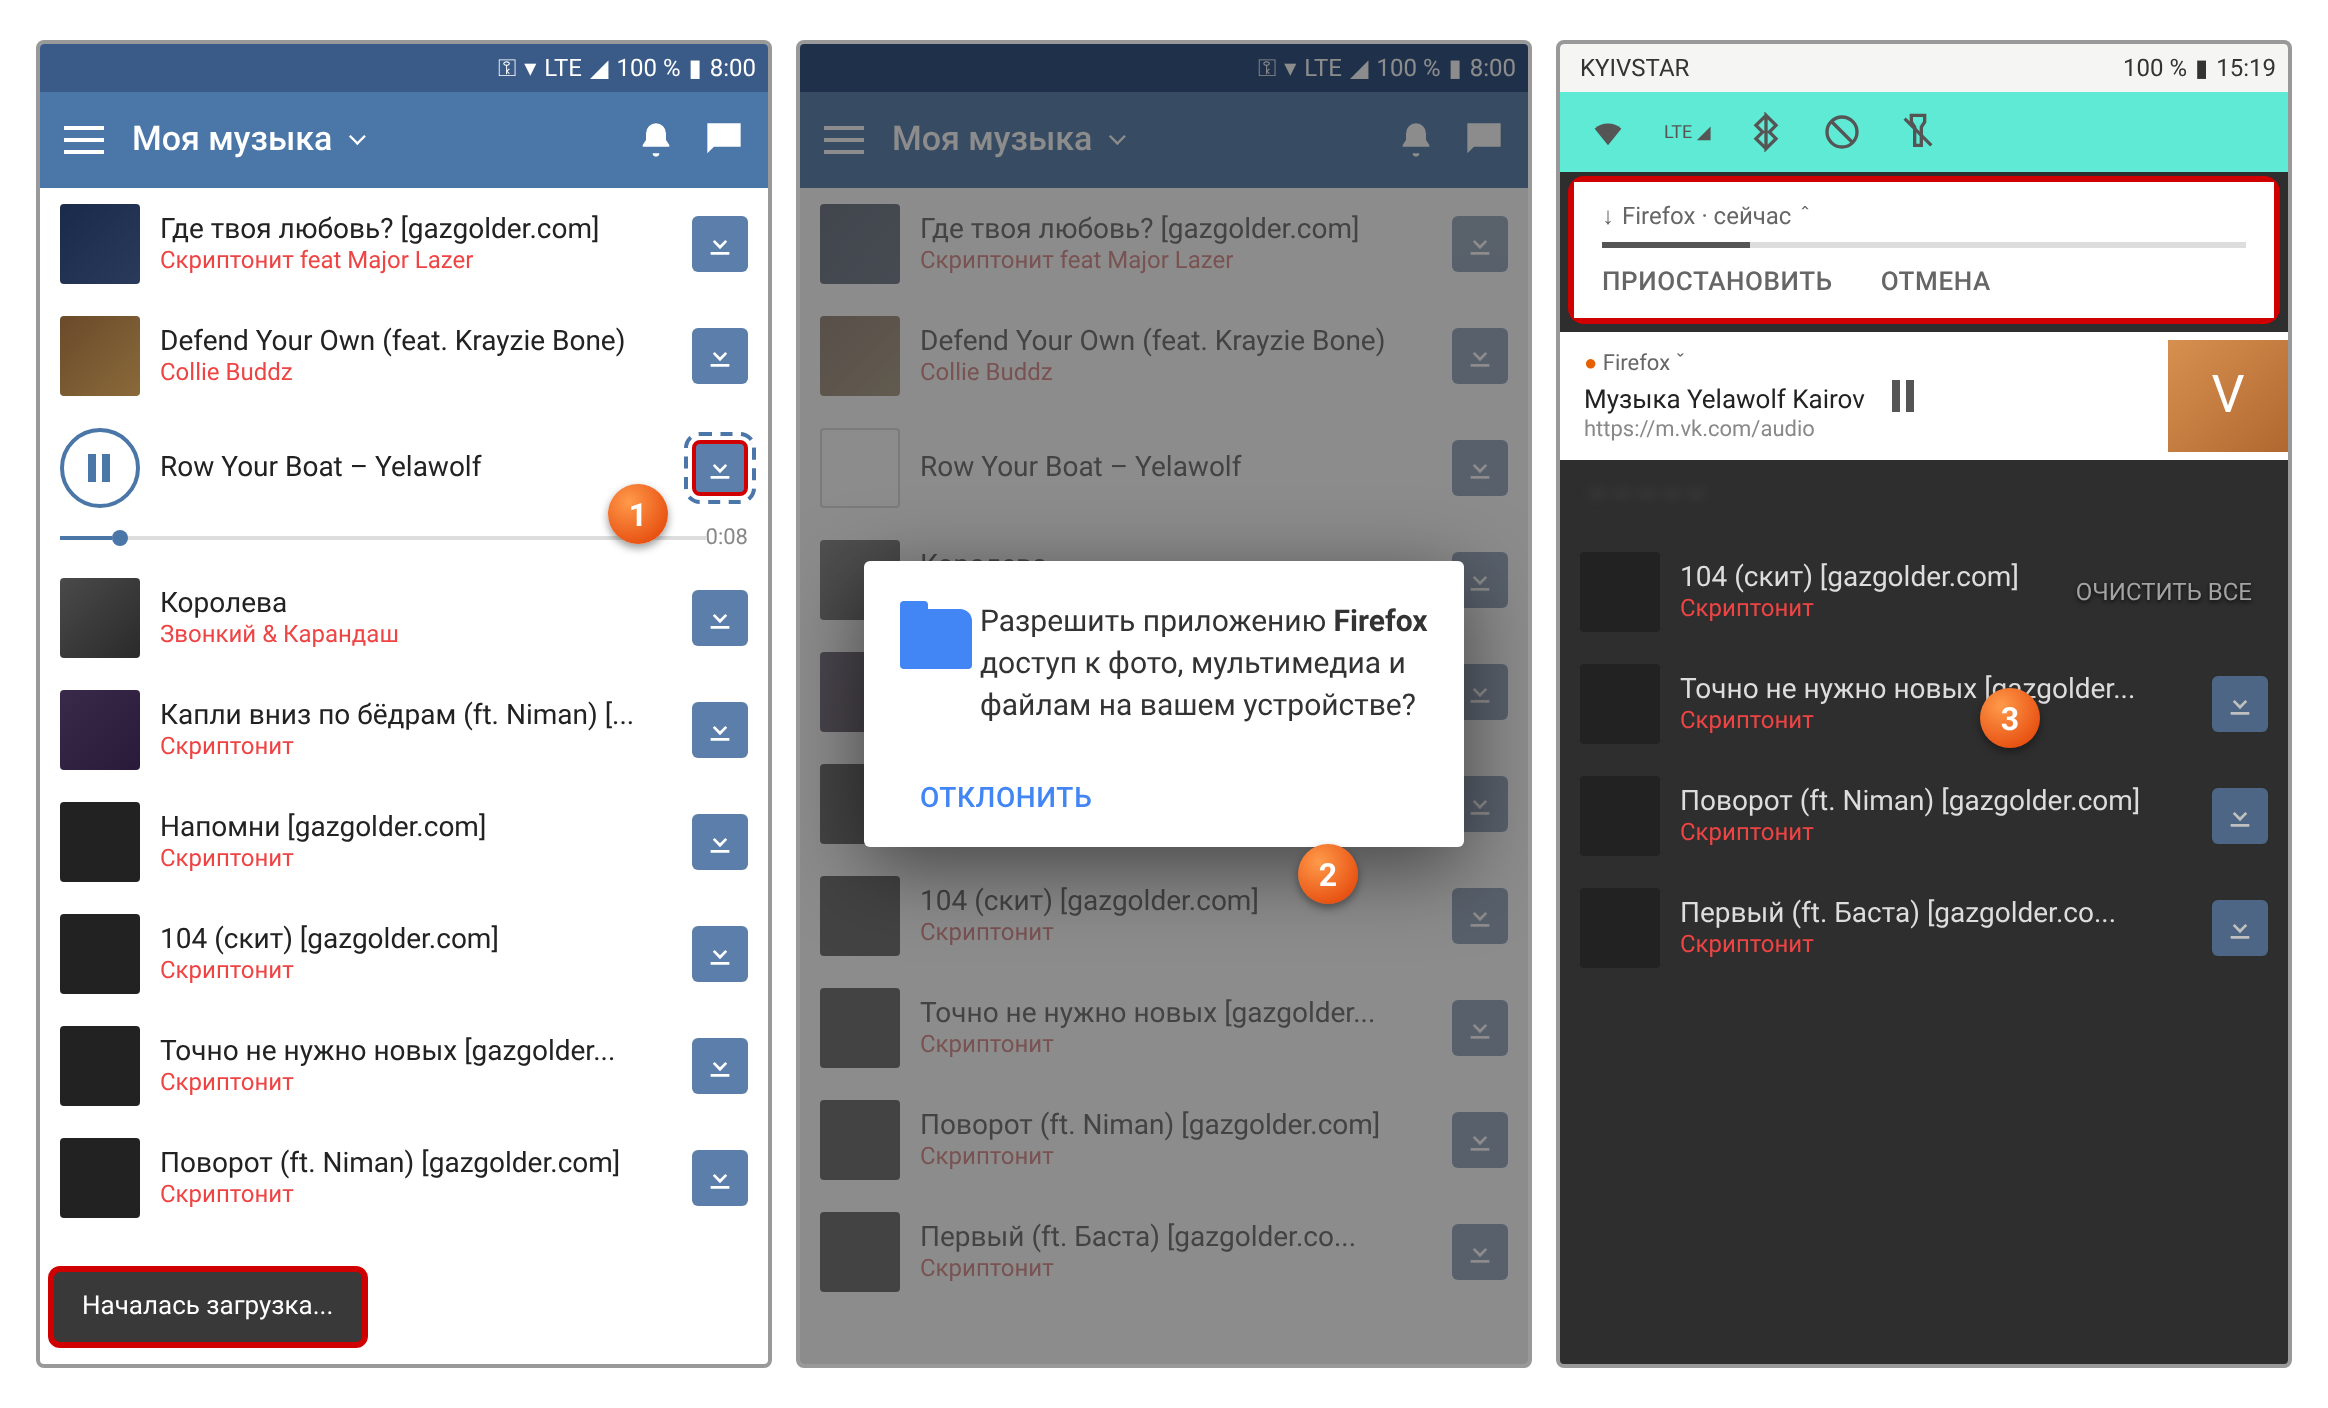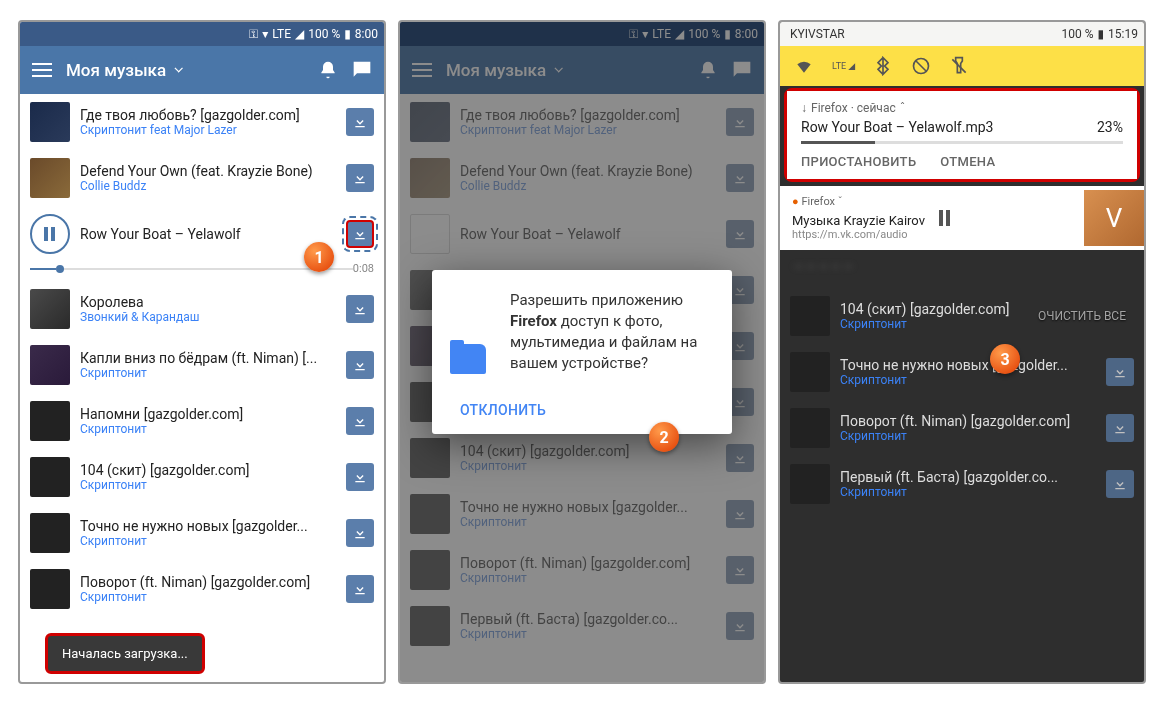--- a/index.html
+++ b/index.html
@@ -20,43 +20,43 @@
 .row.dim{opacity:.6;filter:grayscale(30%)}
 .art{width:40px;height:40px;background:#333;border-radius:2px;flex-shrink:0;background-size:cover}
 .art.a1{background:linear-gradient(135deg,#1a2a4a,#2a3a5a)}
 .art.a2{background:linear-gradient(135deg,#6a4a2a,#8a6a3a)}
 .art.a3{background:#fff;border:1px solid #ccc;display:flex;align-items:center;justify-content:center}
 .art.a4{background:linear-gradient(135deg,#4a4a4a,#2a2a2a)}
 .art.a5{background:linear-gradient(135deg,#3a2a4a,#2a1a3a)}
 .art.a6{background:#222}
 .meta{flex:1;min-width:0}
 .track{font-size:14px;color:#222;white-space:nowrap;overflow:hidden;text-overflow:ellipsis}
-.artist{font-size:12px;color:#3b82f6;white-space:nowrap;overflow:hidden;text-overflow:ellipsis}
+.artist{font-size:12px;color:#ef4444;white-space:nowrap;overflow:hidden;text-overflow:ellipsis}
 .dl{width:28px;height:28px;background:#5b7eab;border-radius:3px;display:flex;align-items:center;justify-content:center;flex-shrink:0}
 .dl svg{width:16px;height:16px;fill:#fff}
 .play-overlay{width:40px;height:40px;border-radius:50%;background:#fff;border:2px solid #4a76a8;display:flex;align-items:center;justify-content:center;flex-shrink:0}
 .play-overlay .pause{width:12px;height:14px;display:flex;gap:3px}
 .play-overlay .pause span{width:4px;background:#4a76a8}
 .nowplay{display:flex;align-items:center;padding:6px 10px;gap:0}
 .nowplay .bar{flex:1;height:2px;background:#ddd;position:relative}
 .nowplay .bar::before{content:'';position:absolute;left:0;width:8%;height:100%;background:#4a76a8}
 .nowplay .bar::after{content:'';position:absolute;left:8%;top:-3px;width:8px;height:8px;border-radius:50%;background:#4a76a8}
 .nowplay .time{font-size:11px;color:#888}
-.toast{position:absolute;bottom:8px;left:25px;background:rgba(40,40,40,.92);color:#fff;padding:10px 14px;border-radius:3px;font-size:13px}
+.toast{position:absolute;bottom:8px;left:4px;background:rgba(40,40,40,.92);color:#fff;padding:10px 14px;border-radius:3px;font-size:13px}
 .redbox{border:3px solid #d00000;border-radius:6px}
 .callout{position:absolute;width:30px;height:30px;border-radius:50%;background:radial-gradient(circle at 35% 30%,#ff9a4a,#e03a00);color:#fff;font-weight:bold;display:flex;align-items:center;justify-content:center;font-size:16px;box-shadow:0 2px 4px rgba(0,0,0,.4)}
 .dialog{position:absolute;left:50%;top:50%;transform:translate(-50%,-50%);width:300px;background:#fff;border-radius:3px;box-shadow:0 10px 40px rgba(0,0,0,.5);padding:20px 18px 8px}
-.dialog .drow{display:flex;gap:24px;align-items:flex-end}
+.dialog .drow{display:flex;gap:4px;align-items:flex-start}
 .dialog .dicon{width:36px;height:30px;background:#4285f4;border-radius:2px 6px 2px 2px;position:relative;flex-shrink:0;margin-top:4px}
 .dialog .dicon::before{content:'';position:absolute;top:-4px;left:0;width:14px;height:6px;background:#4285f4;border-radius:2px 2px 0 0}
 .dialog .dtext{font-size:15px;color:#333;line-height:1.4}
 .dialog .dbuttons{display:flex;justify-content:space-between;gap:8px;margin-top:20px}
 .dialog .dbtn{color:#4285f4;font-weight:500;font-size:14px;padding:8px 10px;letter-spacing:.3px}
 .scrim{position:absolute;inset:0;background:rgba(0,0,0,.45)}
-.qs{background:#fde047}
+.qs{background:#5eead4}
 .qs-row{display:flex;align-items:center;padding:10px 14px;gap:18px}
 .qs-row svg{width:20px;height:20px;fill:#555}
 .qs-date{padding:4px 14px 10px;font-size:13px;color:#444;display:flex;align-items:center;gap:8px}
 .notif{background:#fff;margin:0;padding:10px 14px 8px}
 .notif .nhead{font-size:12px;color:#666;display:flex;align-items:center;gap:4px}
 .notif .ntitle{font-size:14px;color:#222;margin-top:4px;display:flex;justify-content:space-between}
 .notif .nprog{height:3px;background:#ddd;margin-top:6px;position:relative}
 .notif .nprog::before{content:'';position:absolute;left:0;height:100%;width:23%;background:#555}
 .notif .nactions{display:flex;gap:24px;padding:10px 0 2px;font-size:13px;color:#666;font-weight:500;letter-spacing:.3px}
 .ff-card{background:#fff;display:flex;align-items:center;padding:4px 0 4px 12px;margin-top:4px;position:relative}
@@ -418,35 +418,31 @@
           </svg>
     </div>
   </div>
   <div class="redbox" style="margin:2px 4px;border-width:3px;border-radius:8px">
     <div class="notif">
       <div class="nhead">
             <span>↓</span> 
             <span>Firefox · сейчас</span> 
             <span>ˆ</span>
           </div>
-      <div class="ntitle">
-            <span>Row Your Boat – Yelawolf.mp3</span>
-            <span>23%</span>
-          </div>
       <div class="nprog"></div>
       <div class="nactions">
         <span>ПРИОСТАНОВИТЬ</span>
         <span>ОТМЕНА</span>
       </div>
     </div>
   </div>
   <div class="ff-card">
     <div class="ffmeta">
       <div class="ffhead"><span style="color:#e66000">●</span> <span>Firefox</span> <span>ˇ</span></div>
-      <div class="fft">Музыка Krayzie Kairov</div>
+      <div class="fft">Музыка Yelawolf Kairov</div>
       <div class="ffs">https://m.vk.com/audio</div>
     </div>
     <div class="ffpause">
           <span></span>
           <span></span>
         </div>
     <div class="vbox">V</div>
   </div>
   <div class="blurred">— — — — —</div>
   <div style="position:relative;padding-top:4px">

